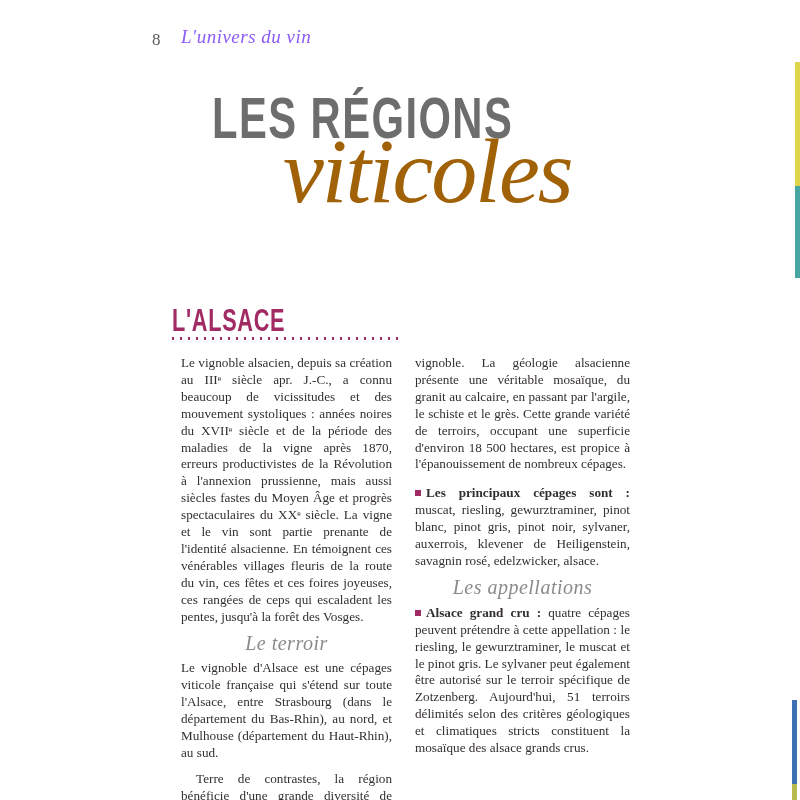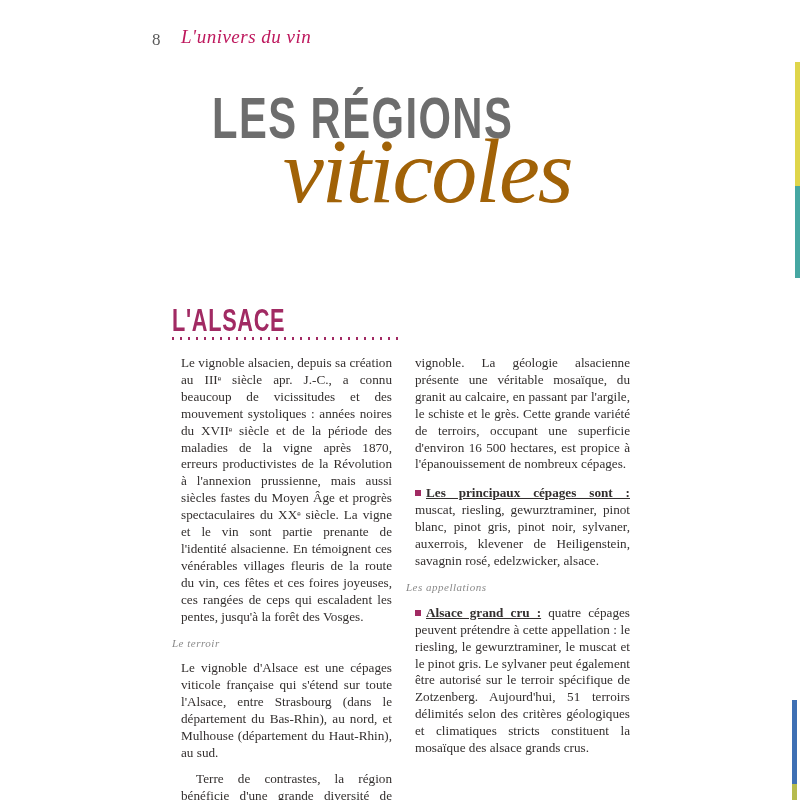--- a/index.html
+++ b/index.html
@@ -13,21 +13,21 @@
   }
 
   
   .page-number {
     position: absolute; left: 152px; top: 30px;
     font-size: 17px; color: #5a5a5a;
   }
   .running-title {
     position: absolute; left: 181px; top: 26px;
     font-style: italic; font-size: 19px; letter-spacing: 0.5px;
-    color: #be185d;
+    color: #8b5cf6;
   }
 
   
   .title-main {
     position: absolute; left: 212px; top: 84px;
     font-family: "Liberation Sans", "DejaVu Sans", sans-serif;
     font-weight: 700; font-size: 58px; letter-spacing: 2px;
     color: #6d6d6d; white-space: nowrap;
     transform: scale(0.72, 1); transform-origin: left top;
   }
@@ -59,30 +59,30 @@
     text-align: justify; color: #332f2e;
   }
   .col-left  { left: 172px; width: 229px; }
   .col-right { left: 406px; width: 233px; }
 
   .col p { margin: 9px; }
   .p-indent { text-indent: 15px; }
   .gap-md { margin-top: 12px !important; }
 
   .script-sub {
-    font-style: italic; font-size: 11px; letter-spacing: 0.5px;
+    font-style: italic; font-size: 20px; letter-spacing: 0.5px;
     color: #8a8a8a; margin: 9px 0 3px 0 !important;
-    text-align: left;
+    text-align: center;
   }
 
   .sq {
     display: inline-block; width: 6px; height: 6px;
     background: #a12a63; margin-right: 5px; vertical-align: 1px;
   }
-  strong { font-weight: 700; text-decoration: underline; }
+  strong { font-weight: 700; }
 
   
   .strip { position: absolute; }
   .strip-yellow { right: 0; top: 62px;  width: 5px; height: 124px; background: #dfd54a; }
   .strip-teal   { right: 0; top: 186px; width: 5px; height: 92px;  background: #46a7a2; }
   .strip-blue   { right: 3px; top: 700px; width: 5px; height: 84px; background: #3e70b4; }
   .strip-olive  { right: 3px; top: 784px; width: 5px; height: 16px; background: #b6bb4e; }
 </style>
 </head>
 <body>
@@ -97,21 +97,21 @@
 <div class="dotted-rule"></div>
 
 <div class="col col-left">
   <p>Le vignoble alsacien, depuis sa création au IIIᵉ siècle apr. J.-C., a connu beaucoup de vicissitudes et des mouvement systoliques : années noires du XVIIᵉ siècle et de la période des maladies de la vigne après 1870, erreurs productivistes de la Révolution à l'annexion prussienne, mais aussi siècles fastes du Moyen Âge et progrès spectaculaires du XXᵉ siècle. La vigne et le vin sont partie prenante de l'identité alsacienne. En témoignent ces vénérables villages fleuris de la route du vin, ces fêtes et ces foires joyeuses, ces rangées de ceps qui escaladent les pentes, jusqu'à la forêt des Vosges.</p>
   <p class="script-sub">Le terroir</p>
   <p>Le vignoble d'Alsace est une cépages viticole française qui s'étend sur toute l'Alsace, entre Strasbourg (dans le département du Bas-Rhin), au nord, et Mulhouse (département du Haut-Rhin), au sud.</p>
   <p class="p-indent">Terre de contrastes, la région bénéficie d'une grande diversité de terroirs et de paysages. Douée pour la culture de la vigne, elle est dotée d'un climat sec et ensoleillé, de sols favorables et d'une exposition idéale pour son</p>
 </div>
 
 <div class="col col-right">
-  <p>vignoble. La géologie alsacienne présente une véritable mosaïque, du granit au calcaire, en passant par l'argile, le schiste et le grès. Cette grande variété de terroirs, occupant une superficie d'environ 16 500 hectares, est propice à l'épanouissement de nombreux cépages.</p>
+  <p>vignoble. La géologie alsacienne présente une véritable mosaïque, du granit au calcaire, en passant par l'argile, le schiste et le grès. Cette grande variété de terroirs, occupant une superficie d'environ 18 500 hectares, est propice à l'épanouissement de nombreux cépages.</p>
   <p class="gap-md"><span class="sq"></span><strong>Les principaux cépages sont :</strong>
     <span>muscat, riesling, gewurztraminer, pinot blanc, pinot gris, pinot noir, sylvaner, auxerrois, klevener de Heiligenstein, savagnin rosé, edelzwicker, alsace.</span></p>
   <p class="script-sub">Les appellations</p>
   <p><span class="sq"></span><strong>Alsace grand cru :</strong>
     <span>quatre cépages peuvent prétendre à cette appellation : le riesling, le gewurztraminer, le muscat et le pinot gris. Le sylvaner peut également être autorisé sur le terroir spécifique de Zotzenberg. Aujourd'hui, 51 terroirs délimités selon des critères géologiques et climatiques stricts constituent la mosaïque des alsace grands crus.</span></p>
 </div>
 
 <div class="strip strip-yellow"></div>
 <div class="strip strip-teal"></div>
 <div class="strip strip-blue"></div>

